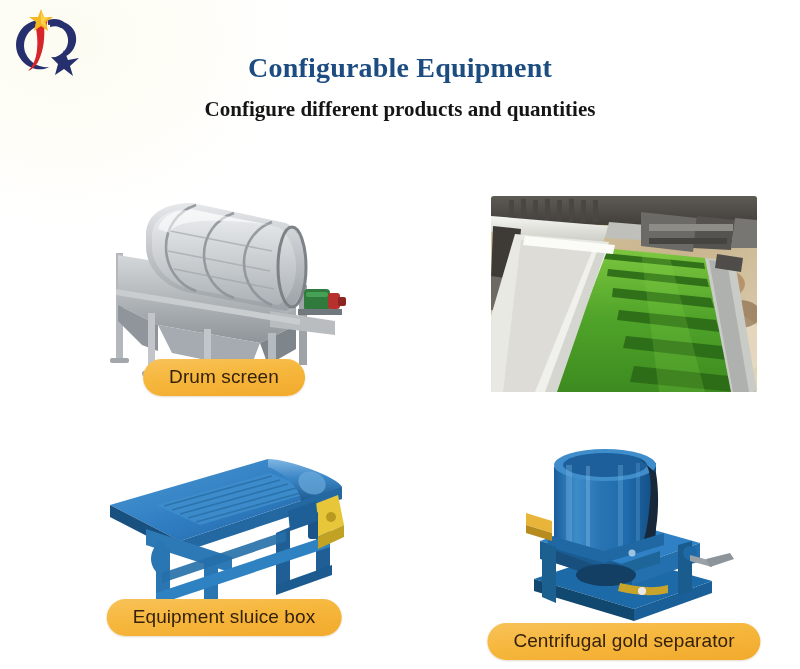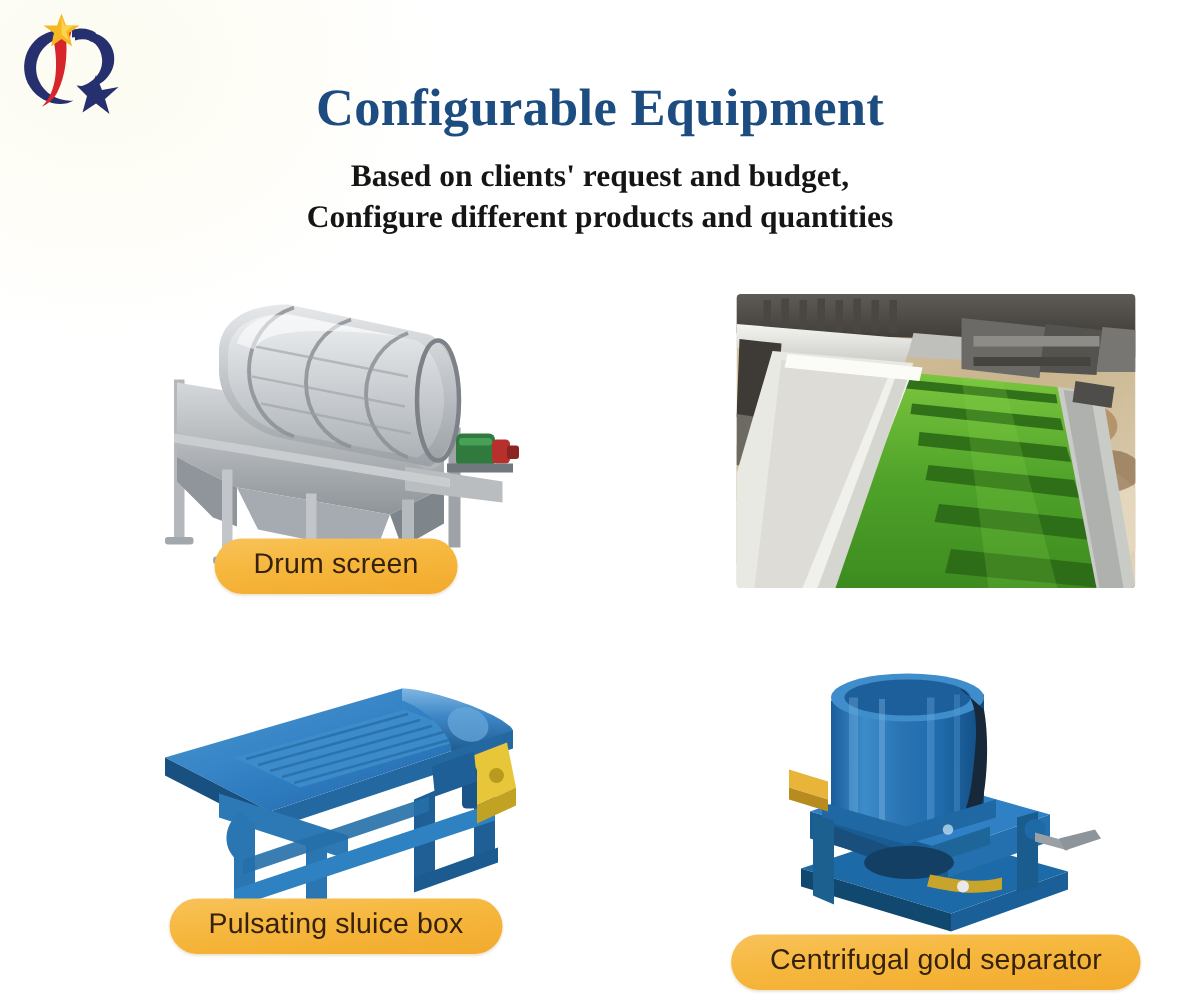--- a/index.html
+++ b/index.html
@@ -27,21 +27,21 @@
   
   #header {
     position: absolute;
     left: 0; top: 52px;
     width: 800px;
     text-align: center;
   }
   #title {
     font-family: "Liberation Serif", serif;
     font-weight: bold;
-    font-size: 35px;
+    font-size: 28px;
     letter-spacing: .2px;
     color: #1d4d80;
     line-height: 1.12;
     margin: 0;
     text-shadow: 0 1px 0 rgba(255,255,255,.6);
   }
   #subtitle {
     margin: 13px 0 0 0;
     font-family: "Liberation Serif", serif;
     font-weight: bold;
@@ -119,21 +119,20 @@
     <path d="M30 15 L40 13 L38 22 L29 23 Z" fill="#d6252b"></path>
 
     <path d="M33 3 L36 11 L45 11 L38 16 L40 25 L33 20 L26 25 L28 16 L21 11 L30 11 Z" fill="#f5b722"></path>
     <path d="M33 5 L35 11 L41 11 L36 15 L38 21 L33 17 Z" fill="#fcd24e"></path>
   </svg>
 </div>
 
 <div id="header">
   <h1 id="title">Configurable Equipment</h1>
   <div id="subtitle">
-    <span class="ln">Based on clients' request and budget,</span>
     <span class="ln">Configure different products and quantities</span>
   </div>
 </div>
 
 <div id="grid">
 
   <div class="card r1">
     <div class="thumb">
       <svg viewBox="0 0 248 198" xmlns="http://www.w3.org/2000/svg">
         <defs>
@@ -338,21 +337,21 @@
         <path d="M60 108 C48 118 48 134 60 142 L66 138 C58 132 58 120 66 112 Z" fill="#2a76b3"></path>
 
         <path d="M212 72 L238 62 L244 92 L218 104 Z" fill="#e8c63a"></path>
         <path d="M218 104 L244 92 L244 104 L218 116 Z" fill="#c2a223"></path>
         <rect x="208" y="78" width="10" height="28" rx="3" fill="#1a5488"></rect>
         <circle cx="231" cy="84" r="5" fill="#b99a1f"></circle>
 
         <path d="M188 78 L216 68 L218 88 L190 98 Z" fill="#1d5f96"></path>
       </svg>
     </div>
-    <div class="pill">Pulsating sluice box</div>
+    <div class="pill">Equipment sluice box</div>
   </div>
 
   <div class="card r2">
     <div class="thumb">
       <svg viewBox="0 0 248 198" xmlns="http://www.w3.org/2000/svg">
         <defs>
           <linearGradient id="cgBowl" x1="0" y1="0" x2="1" y2="0">
             <stop offset="0" stop-color="#1a5d9c"></stop>
               <stop offset=".22" stop-color="#3d8cca"></stop>
             <stop offset=".45" stop-color="#2a74b4"></stop>

